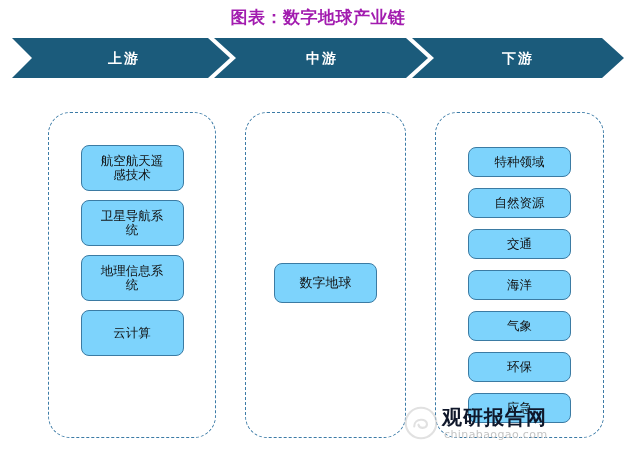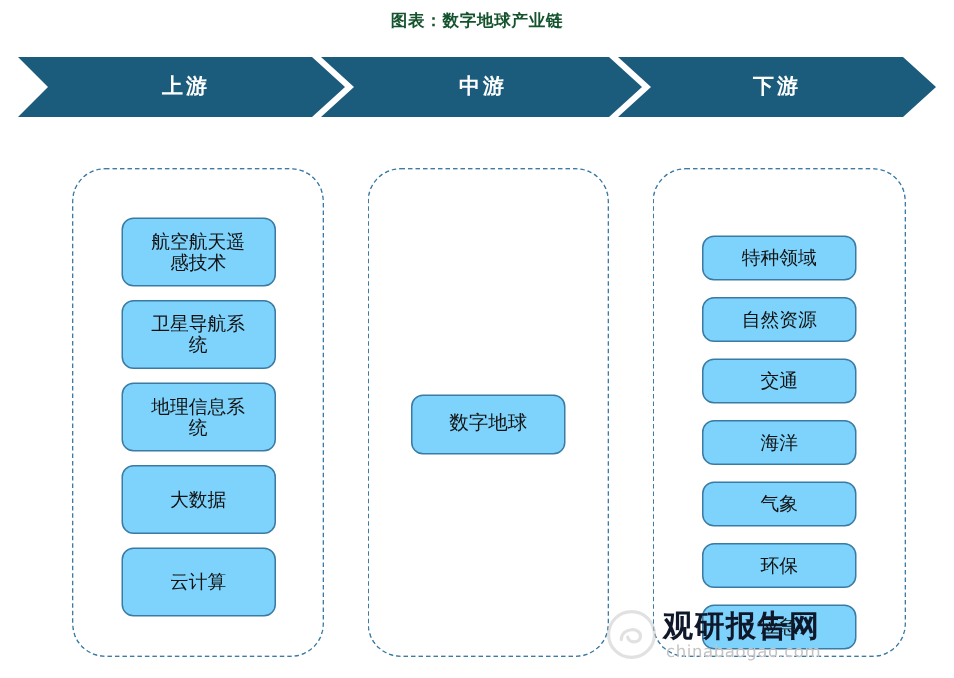--- a/index.html
+++ b/index.html
@@ -16,23 +16,23 @@
     color: #000000;
   }
 
   
   .chart-title {
     position: absolute;
     top: 6px;
     left: 0;
     width: 636px;
     text-align: center;
-    font-size: 11px;
+    font-size: 17px;
     font-weight: bold;
-    color: #14532d;
+    color: #a21caf;
     letter-spacing: 0.5px;
     white-space: nowrap;
   }
 
   
   .banner {
     position: absolute;
     left: 12px;
     top: 38px;
     width: 612px;
@@ -109,21 +109,21 @@
 
   
   .stage-midstream .stage-inner { top: 150px; }
   .stage-midstream .node {
     width: 103px;
     height: 40px;
     font-size: 13px;
   }
 
   
-  .stage-downstream .stage-inner { top: 44px; }
+  .stage-downstream .stage-inner { top: 34px; }
   .stage-downstream .node {
     width: 103px;
     height: 30px;
     margin-bottom: 11px;
   }
 
   
   .watermark {
     position: absolute;
     left: 404px;
@@ -182,21 +182,20 @@
 </div>
 
 <div class="stage stage-upstream">
   <div class="stage-inner">
     <div class="node">航空航天遥
 感技术</div>
     <div class="node">卫星导航系
 统</div>
     <div class="node">地理信息系
 统</div>
-    <div class="node">大数据</div>
     <div class="node">云计算</div>
   </div>
 </div>
 
 <div class="stage stage-midstream">
   <div class="stage-inner">
     <div class="node">数字地球</div>
   </div>
 </div>
 

